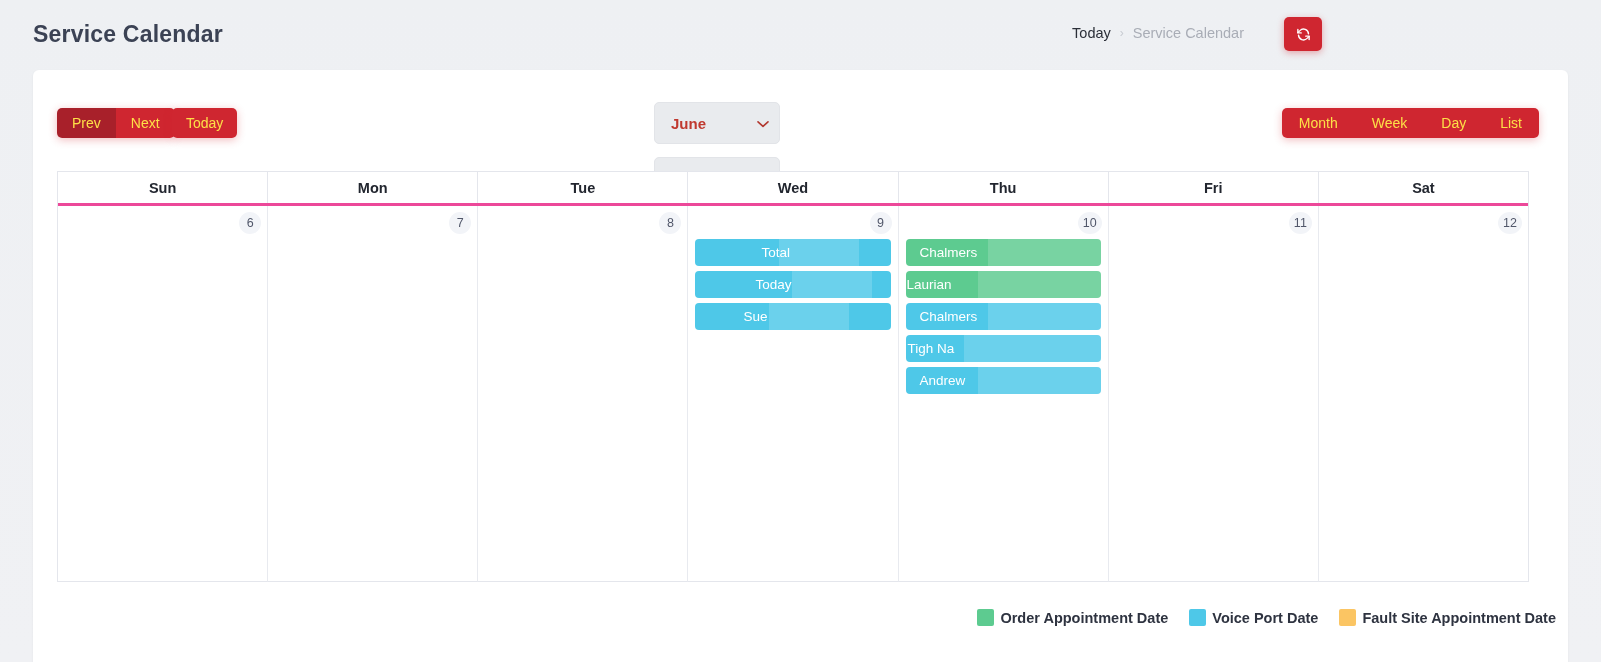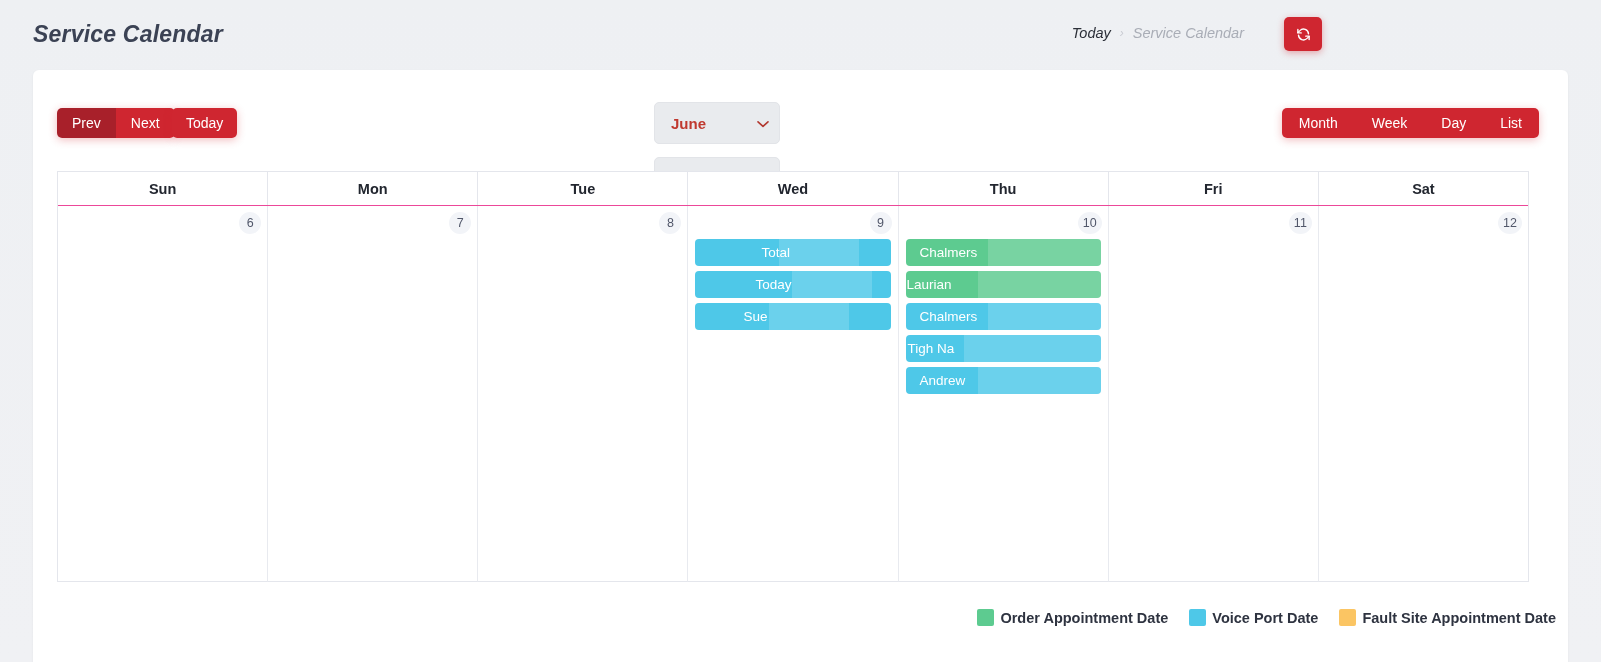--- a/index.html
+++ b/index.html
@@ -14,21 +14,21 @@
   }
   #app {
     position: relative;
     width: 1601px; height: 662px;
     background: linear-gradient(180deg,#eef0f3 0%, #f0f1f4 100%);
   }
 
   
   .topbar {
     position: absolute; left: 0; top: 0; width: 1342px; height: 70px;
-    display: flex; align-items: center; font-style: italic;
+    display: flex; align-items: center;
   }
   .page-title {
     position: absolute; left: 33px; top: 21px;
     font-size: 23px; font-weight: bold; color: #3b4254;
     letter-spacing: .2px;
   }
   .breadcrumb {
     position: absolute; right: 98px; top: 25px;
     display: flex; align-items: center; gap: 9px;
     font-size: 14.5px;
@@ -55,21 +55,21 @@
     box-shadow: 0 1px 3px rgba(20,25,40,.05);
   }
 
   
   .cal-toolbar {
     position: absolute; left: 0; top: 0; width: 100%; height: 90px;
   }
   .btn-group { display: inline-flex; border-radius: 5px; overflow: hidden;
                box-shadow: 0 2px 8px rgba(207,38,48,.30); }
   .rbtn {
-    border: none; cursor: pointer; color: #ffffff;
+    border: none; cursor: pointer; color: #fde047;
     background: #cf2630;
     font-family: "Liberation Sans", sans-serif;
     font-size: 14px; line-height: 1;
     padding: 0 15px; height: 30px;
   }
   .rbtn.active { background: #a8202a; }
   .prev-next { position: absolute; left: 24px; top: 38px; }
   .today-wrap {
     position: absolute; left: 139px; top: 38px;
     border-radius: 5px; overflow: hidden;
@@ -108,21 +108,21 @@
   .view-group .rbtn { padding: 0 17px; }
 
   
   .cal-grid {
     position: absolute; left: 24px; top: 101px;
     width: 1472px; height: 411px;
     border: 1px solid #e4e6ec;
     border-bottom: none;
     background: #fff;
   }
-  .cal-head { display: flex; height: 34px; border-bottom: 1px solid #ec4899; }
+  .cal-head { display: flex; height: 34px; border-bottom: 3px solid #ec4899; }
   .cal-head .hcell {
     flex: 1 1 0; display: flex; align-items: center; justify-content: center;
     font-size: 14.5px; font-weight: bold; color: #22262f;
     border-right: 1px solid #e4e6ec;
   }
   .cal-head .hcell:last-child { border-right: none; }
 
   .cal-body { display: flex; height: 376px; position: relative; }
   .daycell {
     flex: 1 1 0; position: relative;

